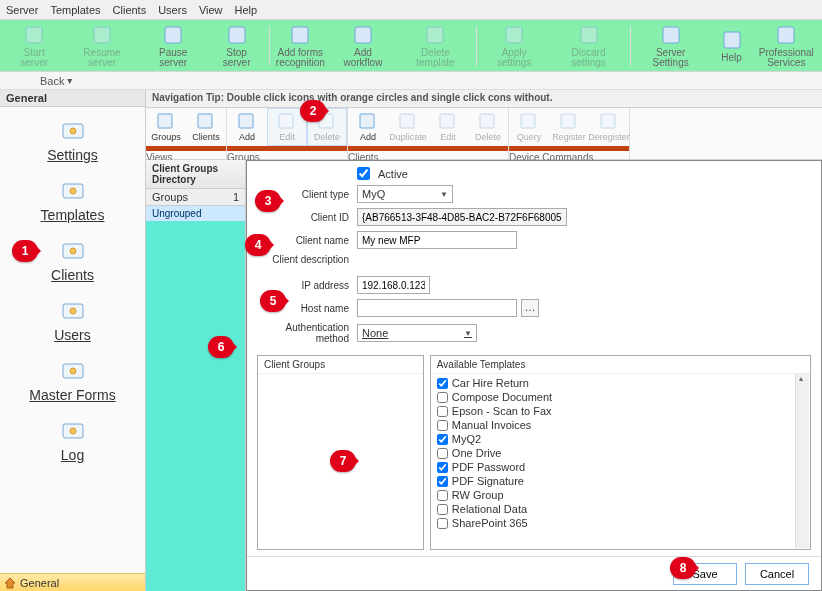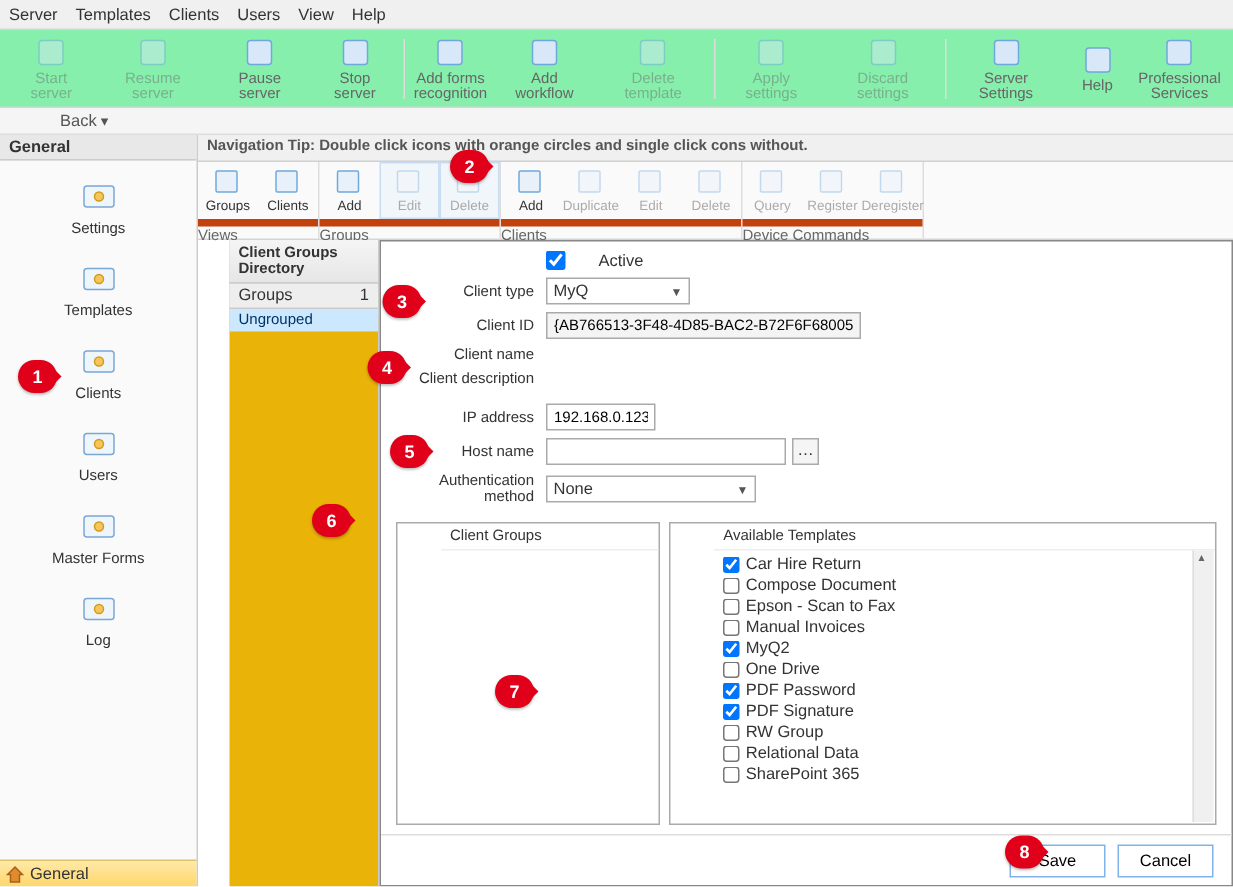--- a/index.html
+++ b/index.html
@@ -15,46 +15,46 @@
 .ribbon-btn.disabled { opacity: .45; }
 .ribbon-btn .icn { width: 22px; height: 22px; display: flex; align-items: center; justify-content: center; }
 .ribbon-btn .lbl { font-size: 10px; text-align: center; line-height: 1; margin-top: 2px; }
 .ribbon-sep { width: 1px; height: 40px; background: #ddd; margin: 0 2px; }
 
 
 .backbar { height: 18px; background: #f5f5f5; border-bottom: 1px solid #ddd; display: flex; align-items: center; padding-left: 40px; font-size: 10px; color: #555; }
 
 
 .main { display: flex; height: 501px; }
-.sidebar { width: 132px; background: #fafafa; border-right: 1px solid #ccc; display: flex; flex-direction: column; }
+.sidebar { width: 146px; background: #fafafa; border-right: 1px solid #ccc; display: flex; flex-direction: column; }
 .sidebar-header { background: #e8e8e8; border-bottom: 1px solid #ccc; padding: 2px 6px; font-weight: bold; }
 .sidebar-items { flex: 1; display: flex; flex-direction: column; align-items: center; padding-top: 6px; gap: 6px; }
 .side-item { display: flex; flex-direction: column; align-items: center; width: 100%; padding: 4px 0; cursor: pointer; }
 .side-item .icn { width: 28px; height: 28px; display: flex; align-items: center; justify-content: center; }
-.side-item .lbl { font-size: 10px; margin-top: 2px; }
+.side-item .lbl { font-size: 14px; margin-top: 2px; text-decoration: underline; }
 .sidebar-footer { height: 18px; background: linear-gradient(#ffe9a8,#ffd76b); border-top: 1px solid #e0c268; display: flex; align-items: center; padding: 0 4px; gap: 4px; font-size: 10px; }
 
 
 .content { flex: 1; display: flex; flex-direction: column; }
 .navtip { height: 18px; background: #f0f0f0; border-bottom: 1px solid #d0d0d0; padding: 2px 6px; font-size: 10px; font-weight: bold; color: #555; }
 
 
 .ribbon2 { height: 52px; background: #fafafa; border-bottom: 1px solid #d5d5d5; display: flex; }
 .rgroup { border-right: 1px solid #ddd; display: flex; flex-direction: column; }
 .rgroup-row { display: flex; }
 .rgroup-title { font-size: 10px; text-align: left; color: #666; padding: 1px 0; border-top: 5px solid #c2410c; }
 .r2btn { display: flex; flex-direction: column; align-items: center; justify-content: center; width: 40px; height: 38px; cursor: pointer; }
 .r2btn.pressed { background: #e5f1fb; border: 1px solid #7eb4ea; }
 .r2btn.disabled { opacity: .4; }
 .r2btn .icn { width: 18px; height: 18px; }
 .r2btn .lbl { font-size: 9px; margin-top: 1px; }
 
 
 .split2 { display: flex; flex: 1; min-height: 0; }
-.groupspanel { width: 100px; background: #eab308; border-right: 1px solid #ccc; margin-left: 21px; }
+.groupspanel { width: 100px; background: #5eead4; border-right: 1px solid #ccc; }
 .gp-head { background: linear-gradient(#f5f5f5,#e6e6e6); border-bottom: 1px solid #ccc; padding: 3px 6px; font-weight: bold; font-size: 10px; }
 .gp-subhead { background: #eee; border-bottom: 1px solid #ccc; padding: 2px 6px; font-size: 10px; display: flex; justify-content: space-between; }
 .gp-item { background: #cce8ff; padding: 2px 6px; font-size: 10px; color: #036; }
 
 
 .dialog { flex: 1; background: #fff; display: flex; flex-direction: column; border: 1px solid #888; margin: 0; }
 .dlg-title { height: 22px; display: flex; align-items: center; padding: 0 6px; border-bottom: 1px solid #ddd; }
 .dlg-title .tt { font-size: 11px; margin-left: 4px; }
 .dlg-title .winbtns { margin-left: auto; display: flex; gap: 8px; }
 .winbtns span { width: 24px; text-align: center; cursor: pointer; font-family: monospace; }
@@ -63,21 +63,21 @@
 .form-row { display: flex; align-items: center; margin-bottom: 5px; }
 .form-row label { width: 100px; text-align: right; padding-right: 8px; font-size: 10px; }
 .form-row input[type=text], .form-row input[type=text].small, .form-row .combo { border: 1px solid #aaa; height: 18px; padding: 0 4px; font-size: 10px; background: #fff; }
 .form-row input[type=text] { width: 160px; }
 .form-row input.wide { width: 460px; }
 .combo { width: 96px; display: flex; align-items: center; justify-content: space-between; background: #fff; }
 .combo .arrow { font-size: 8px; color: #555; }
 .roundbtn { width: 18px; height: 18px; border: 1px solid #aaa; background: #f5f5f5; text-align: center; margin-left: 4px; cursor: pointer; line-height: 14px; }
 
 .lists { display: flex; gap: 6px; margin-top: 6px; flex: 1; min-height: 0; }
-.listbox { border: 1px solid #aaa; flex: 1; display: flex; flex-direction: column; background: #fff; padding-left: 29px; }
+.listbox { border: 1px solid #aaa; flex: 1; display: flex; flex-direction: column; background: #fff; }
 .listbox .lh { padding: 3px 6px; font-size: 10px; color: #333; border-bottom: 1px solid #eee; }
 .listbox .items { flex: 1; overflow: auto; padding: 2px; }
 .tpl-item { display: flex; align-items: center; gap: 4px; padding: 1px 4px; font-size: 10px; }
 .tpl-item input { width: 11px; height: 11px; }
 .listbox.templates { flex: 2.3; position: relative; }
 .scrollhint { position: absolute; right: 1px; top: 18px; bottom: 1px; width: 14px; background: #f0f0f0; border-left: 1px solid #ddd; }
 .scrollhint::before { content: "▴"; position: absolute; top: 0; left: 3px; font-size: 8px; color: #666; }
 
 .dlg-footer { height: 34px; border-top: 1px solid #ddd; display: flex; align-items: center; justify-content: flex-end; padding: 0 12px; gap: 8px; }
 .btn { width: 64px; height: 22px; border: 1px solid #7eb4ea; background: #fff; cursor: pointer; font-size: 11px; }
@@ -405,52 +405,53 @@
           <span>1</span>
         </div>
         <div class="gp-item">Ungrouped</div>
       </div>
 
       <div class="dialog">
 
         <div class="dlg-body">
           <div class="form-row" style="padding-left:100px;">
             <input type="checkbox" checked="" style="">
-            <span style="margin-left:22px;">Active</span>
+            <span style="margin-left:8px;">Active</span>
           </div>
           <div class="form-row">
             <label>Client type</label>
             <div class="combo">
               <span>MyQ</span>
               <span class="arrow">▼</span>
             </div>
           </div>
           <div class="form-row">
             <label>Client ID</label>
             <input type="text" style="width: 210px; background: rgb(244, 244, 244);" readonly="" value="{AB766513-3F48-4D85-BAC2-B72F6F680053}">
           </div>
           <div class="form-row">
             <label>Client name</label>
+            <input type="text" value="My new MFP" style="">
           </div>
           <div class="form-row">
             <label>Client description</label>
           </div>
           <div style="height:6px;"></div>
           <div class="form-row">
             <label>IP address</label>
             <input type="text" style="width: 73px;" value="192.168.0.123">
           </div>
           <div class="form-row">
             <label>Host name</label>
             <input type="text" value="" style="">
             <div class="roundbtn">…</div>
           </div>
           <div class="form-row">
             <label>Authentication method</label>
-            <div class="combo" style="width:140px;">
+            <div class="combo" style="width:120px;text-decoration:underline;">
               <span>None</span>
               <span class="arrow">▼</span>
             </div>
           </div>
 
           <div class="lists">
             <div class="listbox">
               <div class="lh">Client Groups</div>
               <div class="items"></div>
             </div>

